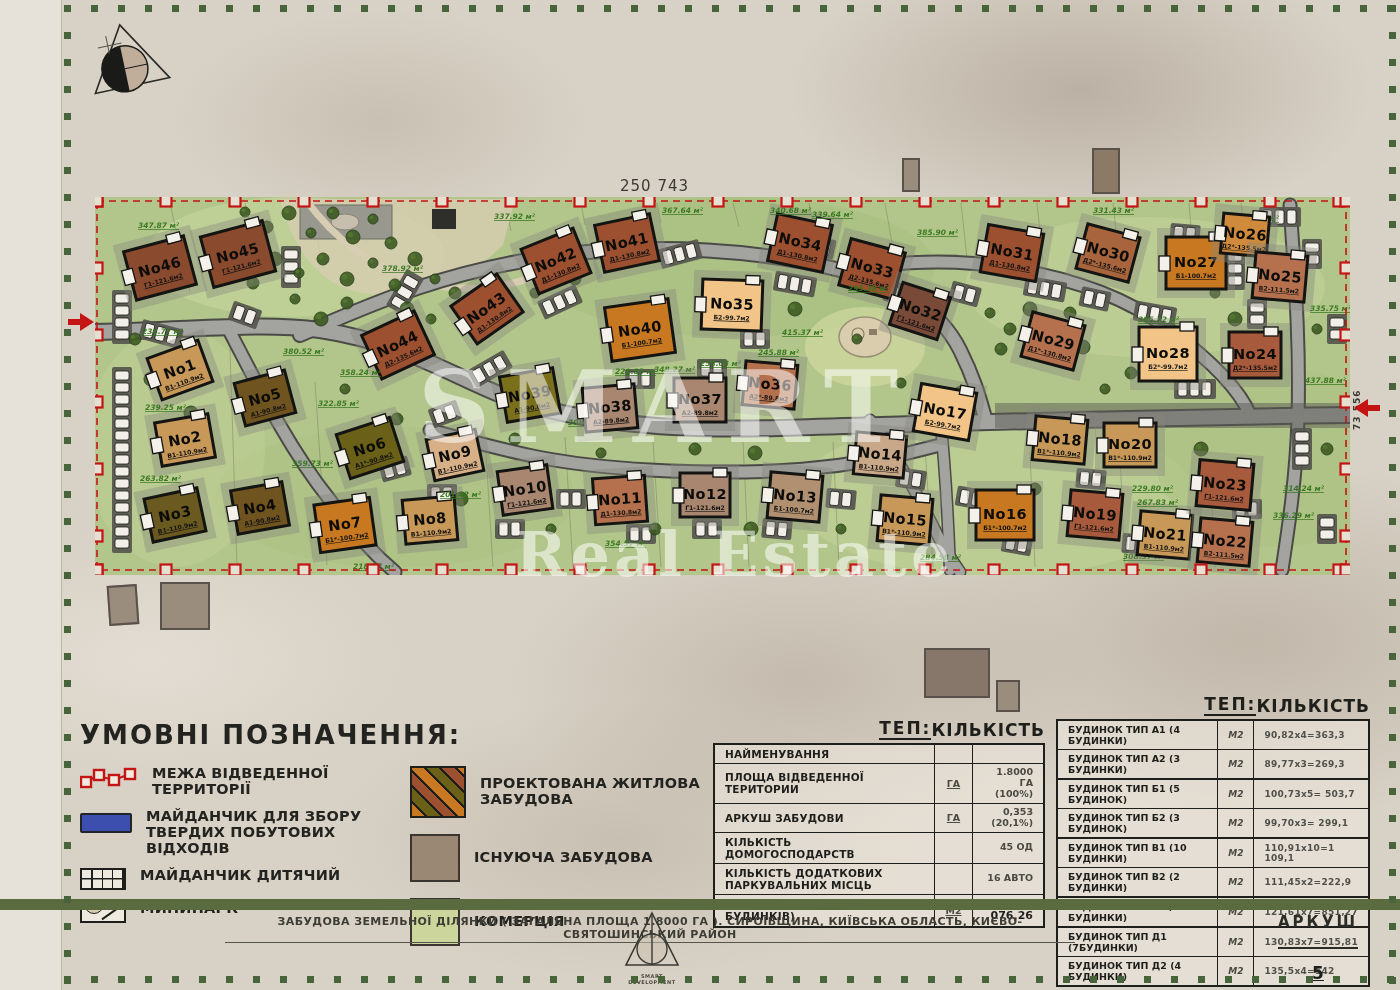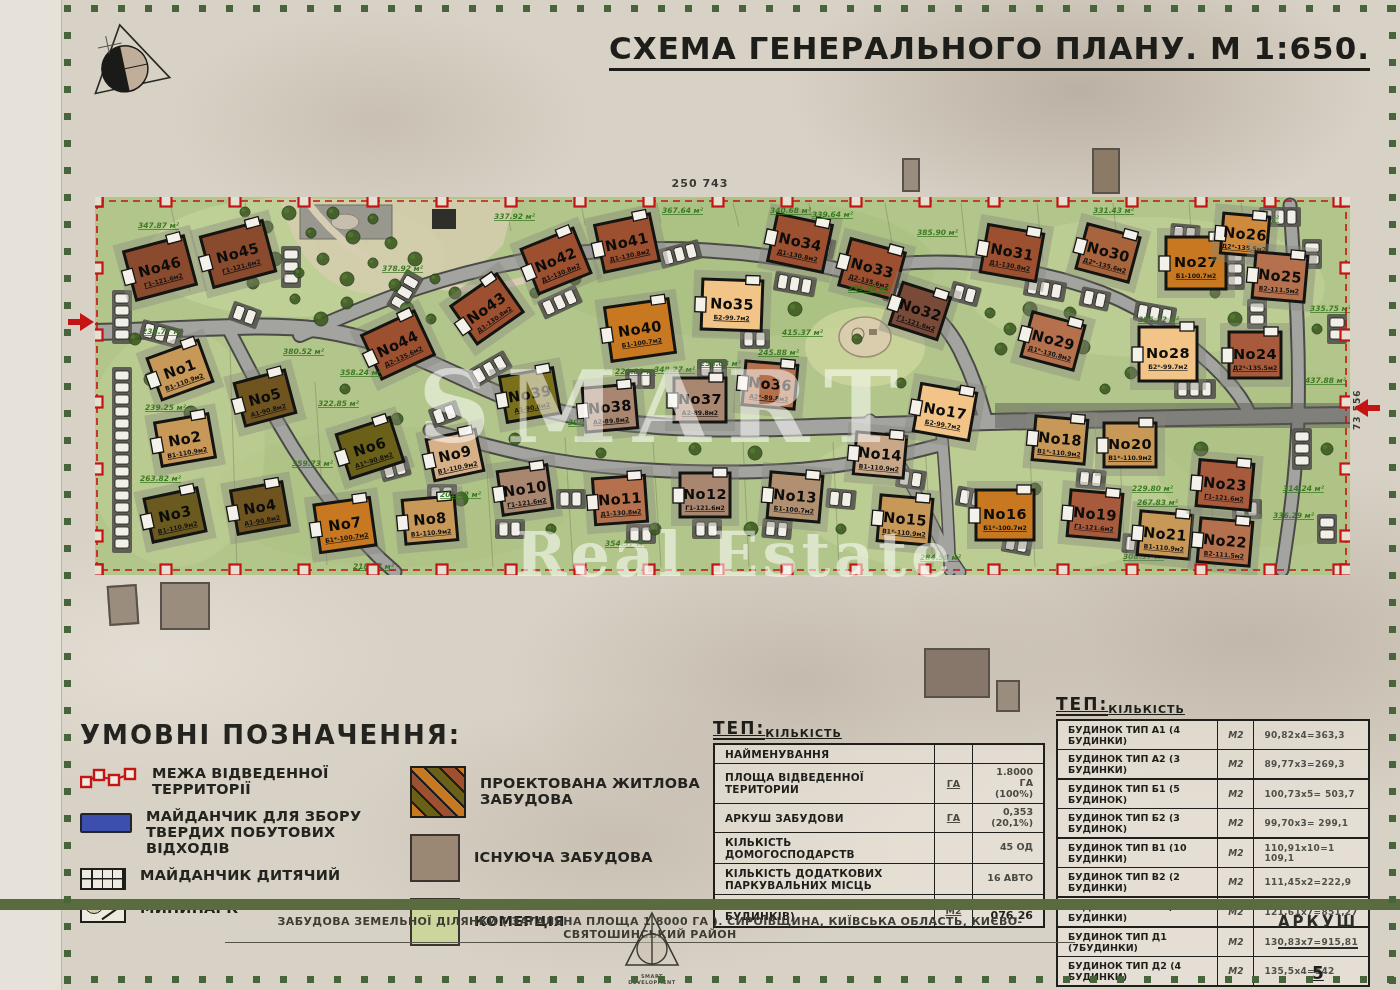--- a/index.html
+++ b/index.html
@@ -28,22 +28,22 @@
 
   .title {
     position:absolute; top:30px; right:30px; z-index:5;
     font-size:31px; font-weight:700; letter-spacing:1px; color:#1d1d1a;
     border-bottom:3px solid #1d1d1a; padding-bottom:2px; white-space:nowrap;
   }
   .corner-logo { position:absolute; left:82px; top:20px; z-index:5; }
 
   
   #map-wrap { position:absolute; left:95px; top:197px; width:1255px; height:378px; z-index:1; }
-  .dim-top { position:absolute; left:620px; top:177px; width:160px; text-align:center;
-    font-size:11px; font-weight:700; color:#3a3a35; z-index:2; letter-spacing:1px;}
+  .dim-top { position:absolute; left:620px; top:177px; width:160px; text-align:left;
+    font-size:15px; font-weight:400; color:#3a3a35; z-index:2; letter-spacing:1px;}
   .dim-right { position:absolute; left:1352px; top:430px; font-size:9px; font-weight:700;
     color:#3a3a35; transform:rotate(-90deg); transform-origin:left top; z-index:2; letter-spacing:1px;}
   .arrow { position:absolute; z-index:4; display:flex; align-items:center; }
   .arrow .tail { width:12px; height:6px; background:#c41414; }
   .arrow .head-r { width:0; height:0; border-top:9px solid rgba(0,0,0,0);
     border-bottom:9px solid rgba(0,0,0,0); border-left:14px solid #c41414; }
   .arrow .head-l { width:0; height:0; border-top:9px solid rgba(0,0,0,0);
     border-bottom:9px solid rgba(0,0,0,0); border-right:14px solid #c41414; }
   .arrow-left-edge { left:68px; top:313px; }
   .arrow-right-edge { left:1354px; top:399px; }
@@ -76,23 +76,23 @@
      background:#1e1e1a; transform:rotate(-35deg); }
   .sym-striped { width:56px; height:52px; border:2px solid #1e1e1a;
      background:repeating-linear-gradient(45deg,#c87820 0 9px,#1e1e1a 9px 11px,#6b6018 11px 20px,#1e1e1a 20px 22px,#9c5030 22px 31px,#1e1e1a 31px 33px); }
   .sym-existing { width:50px; height:48px; border:2px solid #3a352f; background:#9a8774; }
   .sym-commerce { width:50px; height:48px; border:2px solid #3a352f; background:#ccd69c; }
 
   
   .tep { position:absolute; z-index:4; color:#1e1e1a; }
   .tep-main { left:713px; top:718px; width:332px; }
   .tep-types { left:1056px; top:694px; width:314px; }
-  .tep-head { display:flex; justify-content:flex-start; align-items:flex-end; margin-bottom:3px;text-decoration:underline;}
+  .tep-head { display:flex; justify-content:flex-end; align-items:flex-end; margin-bottom:3px;}
   .tep-title { font-size:17px; font-weight:700; letter-spacing:2px; border-bottom:2px solid #1e1e1a; }
-  .tep-qty { font-size:11px; font-weight:700; letter-spacing:1px; }
+  .tep-qty { font-size:17px; font-weight:700; letter-spacing:1px; }
   table { border-collapse:collapse; width:100%; background:rgba(238,233,224,.55); }
   .tep td { border:1.5px solid #1e1e1a; font-weight:700; padding:3px 10px; vertical-align:middle; }
   .tep table { border:2.5px solid #1e1e1a; }
   .tep-main td.c-name { font-size:10.5px; letter-spacing:.2px; }
   .tep-main td.c-unit { width:30px; text-align:center; font-size:9.5px; color:#4a4a42;text-decoration:underline;}
   .tep-main td.c-qty { width:72px; text-align:right; font-size:9.5px; color:#4a4a42; white-space:pre-line; line-height:1.15;}
   .tep-main tr.total td.c-qty { font-size:11px; color:#1e1e1a; }
   .tep-types td.c-name { font-size:9.5px; }
   .tep-types td.c-unit { width:34px; text-align:center; font-size:9px; color:#4a4a42; font-style:italic;}
   .tep-types td.c-qty { width:110px; text-align:left; font-size:9px; color:#50504a; letter-spacing:.3px;}
@@ -126,21 +126,20 @@
         <polygon points="46,4 84,66 8,66" fill="none" stroke="#2a2a26" stroke-width="1.6"></polygon>
         <circle cx="42" cy="48" r="23" fill="#c0ae9a" stroke="#1d1d1a" stroke-width="1.5"></circle>
         <path d="M42,25 A23,23 0 0 0 42,71 L42,48 Z" fill="#1a1a18"></path>
         <line x1="42" y1="48" x2="65" y2="48" stroke="#1d1d1a" stroke-width="1.2"></line>
         <line x1="20" y1="22" x2="44" y2="22" stroke="#55554c" stroke-width="1"></line>
         <line x1="30" y1="12" x2="30" y2="30" stroke="#55554c" stroke-width="1"></line>
       </g>
     </svg>
   </div>
 
-  <div class="title">СХЕМА ГЕНЕРАЛЬНОГО ПЛАНУ. М 1:650.</div>
 
   <div class="dim-top">250 743</div>
   <div class="dim-right">73 556</div>
 
   <div class="arrow arrow-left-edge">
     <span class="tail"></span>
     <span class="head-r"></span>
   </div>
   <div class="arrow arrow-right-edge">
     <span class="head-l"></span>

